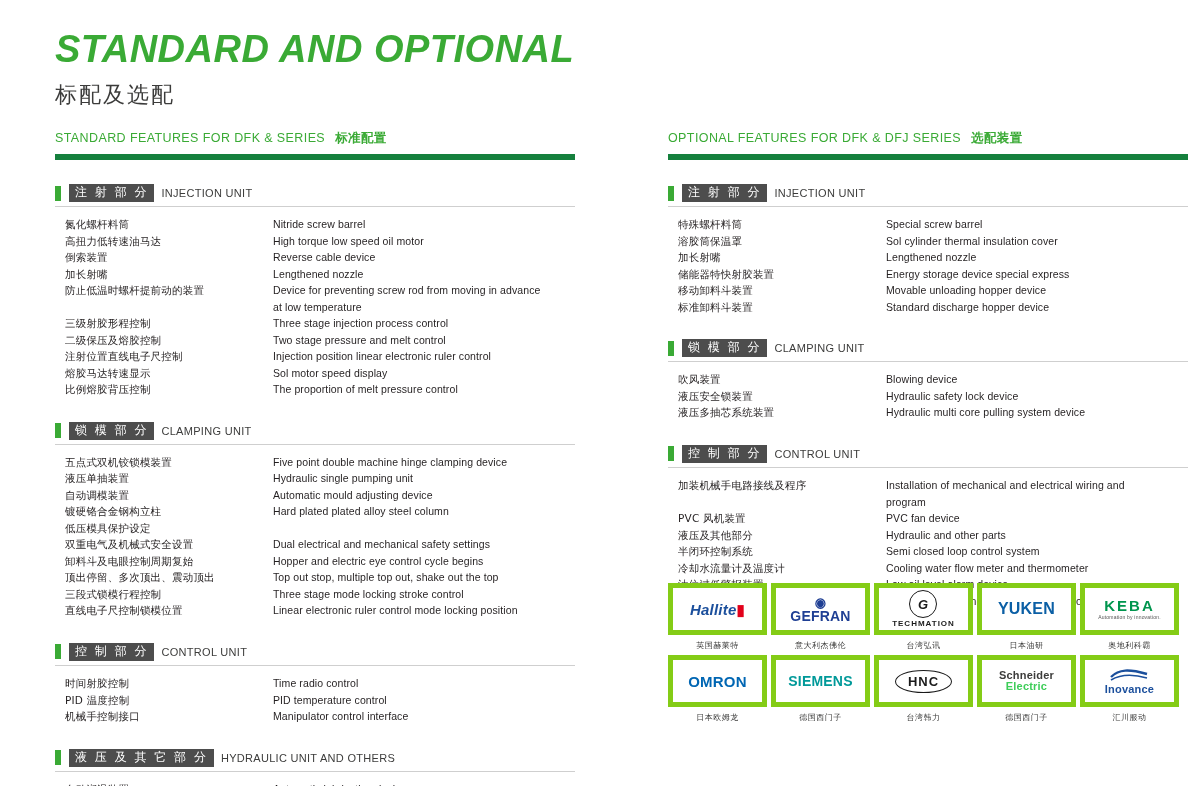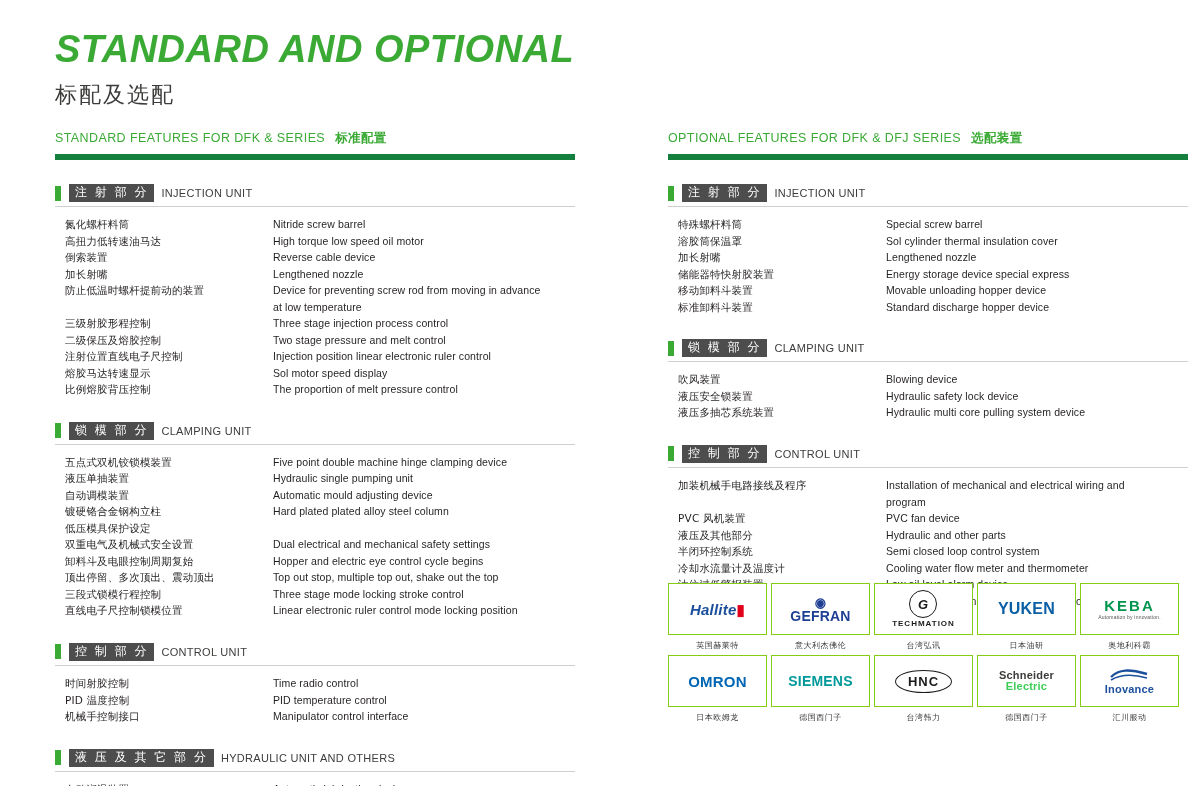--- a/index.html
+++ b/index.html
@@ -127,21 +127,21 @@
     display: flex;
     flex-wrap: wrap;
     gap: 4px 4px;
   }
   .logo-cell {
     width: 99px;
   }
   .logo-box {
     width: 99px;
     height: 52px;
-    border: 1px solid #84cc16;
+    border: 5px solid #84cc16;
     display: flex;
     align-items: center;
     justify-content: center;
     box-sizing: border-box;
     background: #fff;
   }
   .logo-cap {
     text-align: center;
     font-size: 8px;
     color: #3c3c3b;

